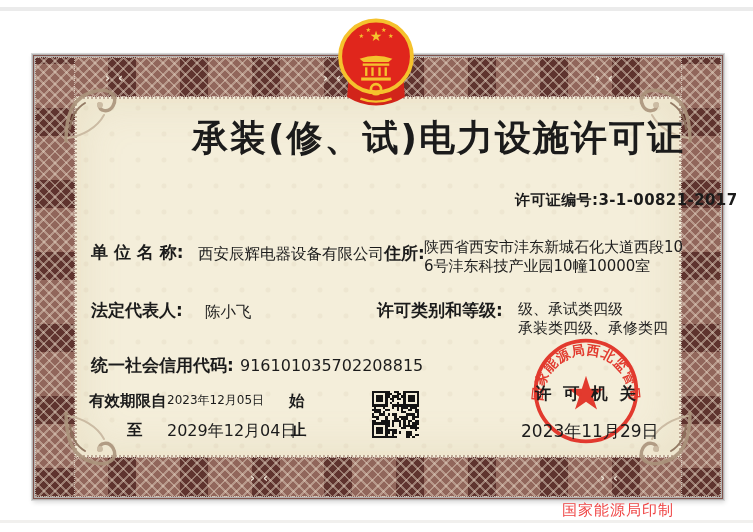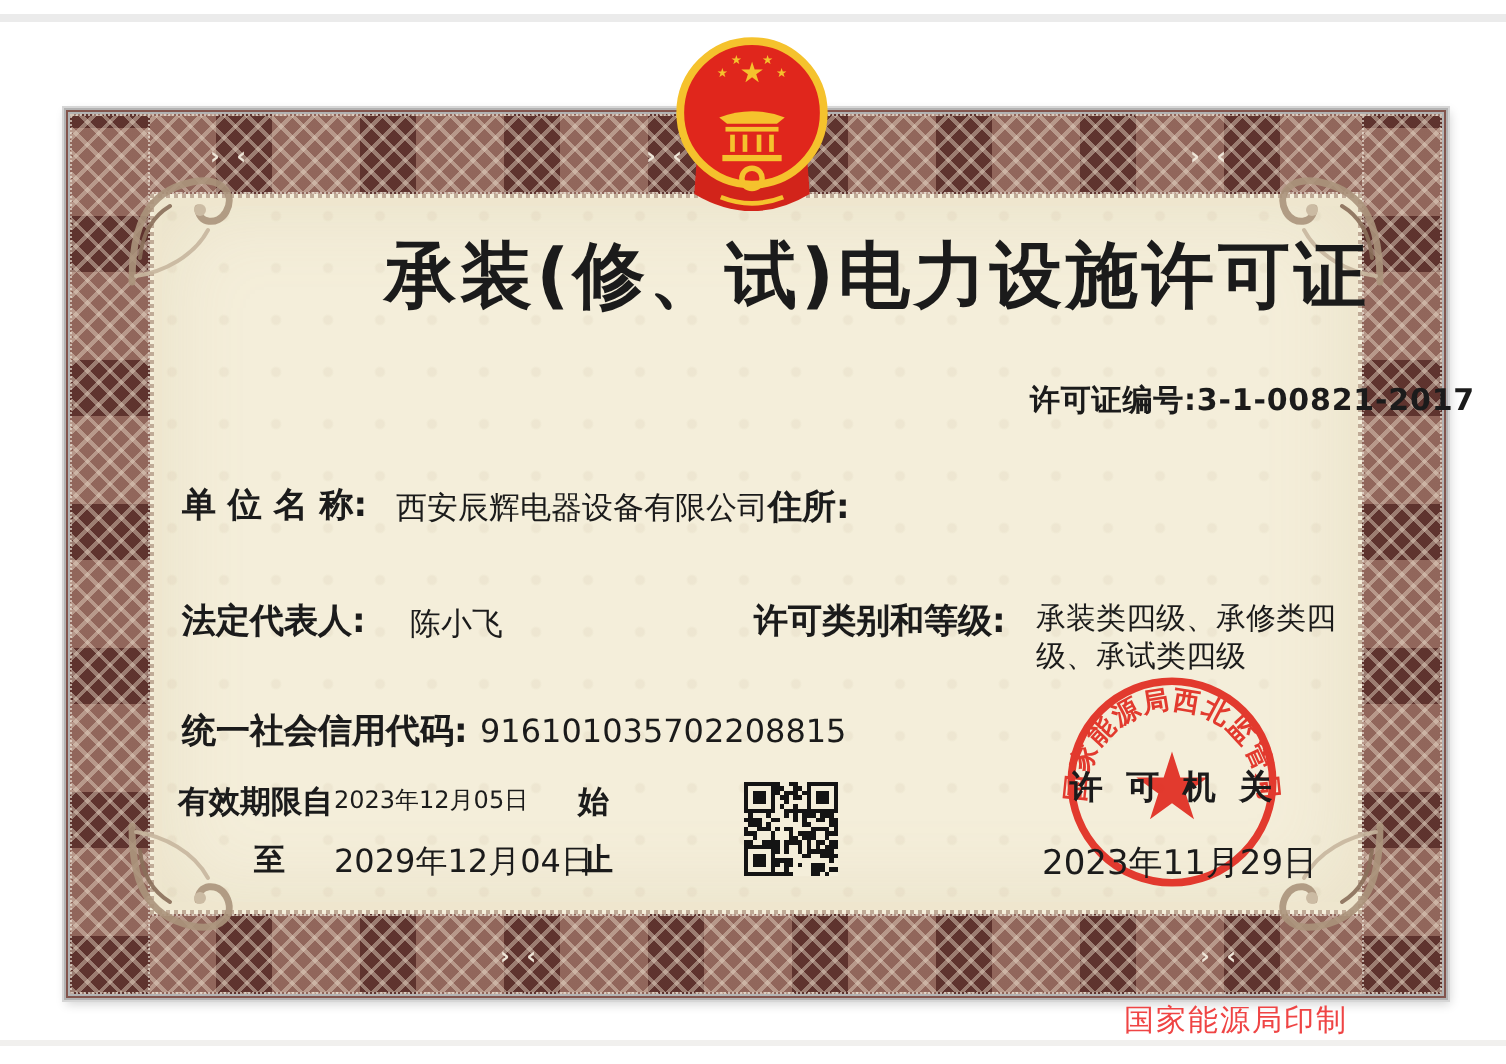--- a/index.html
+++ b/index.html
@@ -135,28 +135,32 @@
 
   <div id="title" class="abs">承装(修、试)电力设施许可证</div>
   <div id="license-no" class="abs">
     <span>许可证编号:</span><span>3-1-00821-2017</span>
   </div>
 
   <div class="abs lbl" style="left:91px;top:241px;">单 位 名 称:</div>
   <div class="abs val" style="left:198px;top:244px;">西安辰辉电器设备有限公司</div>
 
   <div class="abs lbl" style="left:384px;top:242px;">住所:</div>
+  <div class="abs lines" style="left:424px;top:238px;width:272px;">
+    <div>陕西省西安市沣东新城石化大道西段10</div>
+    <div>6号沣东科技产业园10幢10000室</div>
+  </div>
 
   <div class="abs lbl" style="left:91px;top:299px;">法定代表人:</div>
   <div class="abs val" style="left:205px;top:302px;text-align:center;">陈小飞</div>
 
   <div class="abs lbl" style="left:377px;top:299px;">许可类别和等级:</div>
   <div class="abs lines" style="left:518px;top:300px;width:180px;">
+    <div>级、承试类四级</div>
     <div>承装类四级、承修类四</div>
-    <div>级、承试类四级</div>
   </div>
 
   <div class="abs lbl" style="left:91px;top:354px;">统一社会信用代码:</div>
   <div class="abs" style="left:240px;top:356px;font-size:16px;">916101035702208815</div>
 
   <div class="abs lbl" style="left:89px;top:391px;font-size:15.5px;">有效期限自</div>
   <div class="abs" style="left:167px;top:392px;font-size:12px;">2023年12月05日</div>
   <div class="abs lbl" style="left:289px;top:391px;font-size:15.5px;">始</div>
 
   <div class="abs lbl" style="left:127px;top:420px;font-size:15.5px;">至</div>

